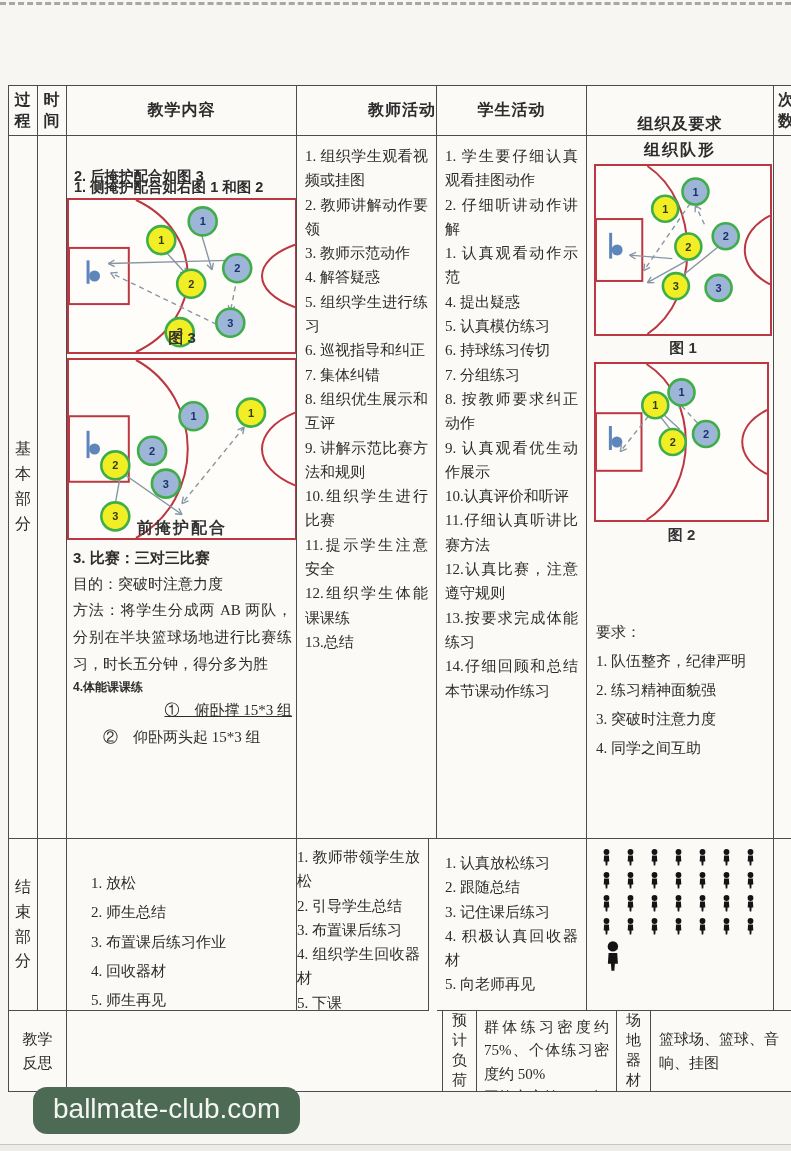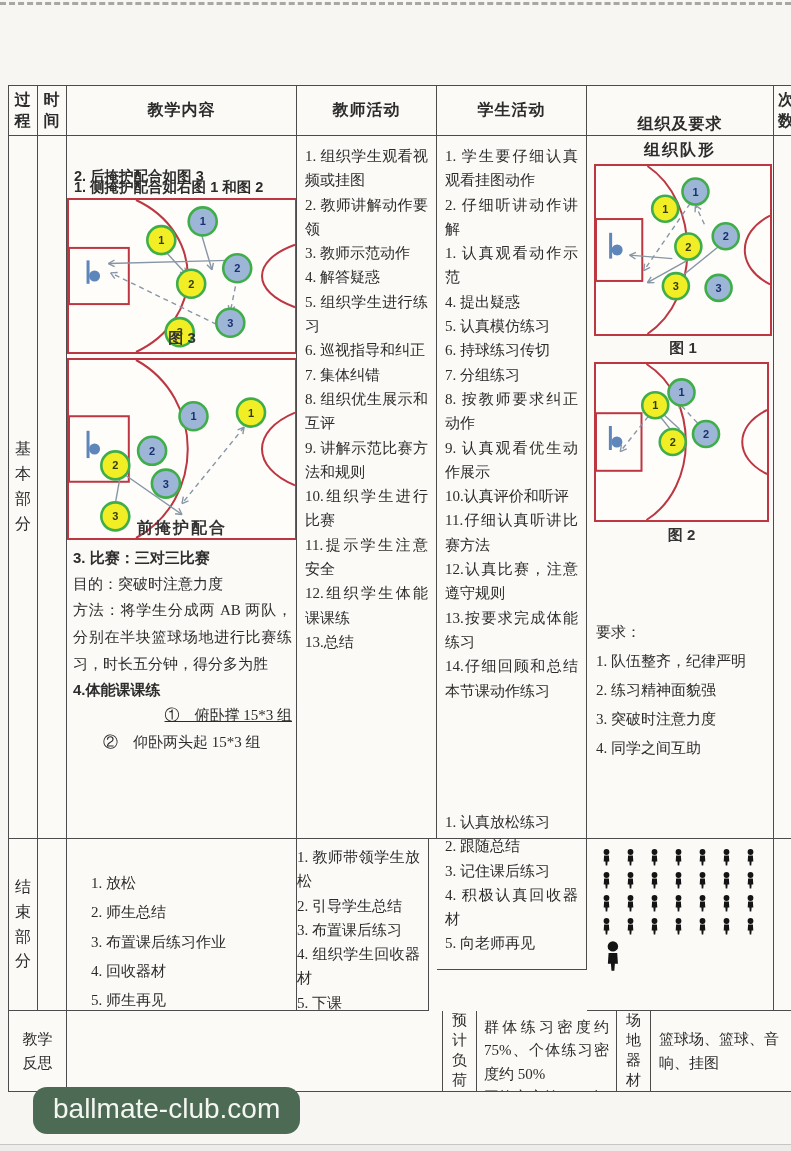--- a/index.html
+++ b/index.html
@@ -45,21 +45,21 @@
         <span class="pre">过
 程</span>
       </div>
     <div class="cell hdr" style="left:29px;top:0;width:29px;height:50px;">
         <span class="pre">时
 间</span>
       </div>
     <div class="cell hdr" style="left:58px;top:0;width:230px;height:50px;">
         <span>教学内容</span>
       </div>
-    <div class="cell hdr" style="left:288px;top:0;width:140px;height:50px;">
+    <div class="cell hdr" style="left:288px;top:0;width:140px;height:50px;justify-content:flex-end;">
         <span>教师活动</span>
       </div>
     <div class="cell hdr" style="left:428px;top:0;width:150px;height:50px;">
         <span>学生活动</span>
       </div>
     <div class="cell hdr" style="left:578px;top:0;width:187px;height:50px;align-items:flex-end;">
         <span>组织及要求</span>
       </div>
     <div class="cell hdr" style="left:765px;top:0;width:26px;height:50px;">
         <span class="pre">次
@@ -146,21 +146,21 @@
               <text x="98.9" y="129.57999999999998" text-anchor="middle" font-size="11" font-family="Liberation Sans, DejaVu Sans, sans-serif" font-weight="bold" fill="#1a3070">3</text>
               <circle cx="48.3" cy="158.34" r="14" fill="#f2ee25" stroke="#3fae4a" stroke-width="2.6"></circle>
               <text x="48.3" y="162.34" text-anchor="middle" font-size="11" font-family="Liberation Sans, DejaVu Sans, sans-serif" font-weight="bold" fill="#343d10">3</text>
             </svg></div>
         <div class="figcap" style="left:0;top:382px;width:230px;font-size:16px;letter-spacing:2px;">前掩护配合</div>
 
         <div style="position:absolute;left:6px;top:410px;right:4px;">
           <div class="boldline" style="font-size:15px;">3. 比赛：三对三比赛</div>
           <div class="bodyline">目的：突破时注意力度</div>
           <div class="bodyline">方法：将学生分成两 AB 两队，分别在半块篮球场地进行比赛练习，时长五分钟，得分多为胜</div>
-          <div class="boldline" style="font-size:15px;">4.体能课课练</div>
+          <div class="boldline" style="font-size:12px;">4.体能课课练</div>
           <div class="bodyline" style="padding-left:30px;text-align:right;text-decoration:underline;">①　俯卧撑 15*3 组</div>
           <div class="bodyline" style="padding-left:30px;text-align:left;">②　仰卧两头起 15*3 组</div>
         </div>
       </div>
     </div>
 
     <div class="cell" style="left:288px;top:50px;width:140px;height:703px;padding:8px 8px;">
       <div>
           <div class="li">1. 组织学生观看视频或挂图</div>
           <div class="li">2. 教师讲解动作要领</div>
@@ -297,21 +297,21 @@
     </div>
     <div class="cell" style="left:280px;top:753px;width:140px;height:172px;padding:6px 8px;">
       <div>
           <div class="li">1. 教师带领学生放松</div>
           <div class="li">2. 引导学生总结</div>
           <div class="li">3. 布置课后练习</div>
           <div class="li">4. 组织学生回收器材</div>
           <div class="li">5. 下课</div>
         </div>
     </div>
-    <div class="cell" style="left:428px;top:712px;width:150px;height:172px;padding:12px 8px;">
+    <div class="cell" style="left:428px;top:753px;width:150px;height:172px;padding:12px 8px;">
       <div>
           <div class="li">1. 认真放松练习</div>
           <div class="li">2. 跟随总结</div>
           <div class="li">3. 记住课后练习</div>
           <div class="li">4. 积极认真回收器材</div>
           <div class="li">5. 向老师再见</div>
         </div>
     </div>
     <div class="cell" style="left:578px;top:753px;width:187px;height:172px;">
       <div style="position:relative;width:100%;height:100%;">

